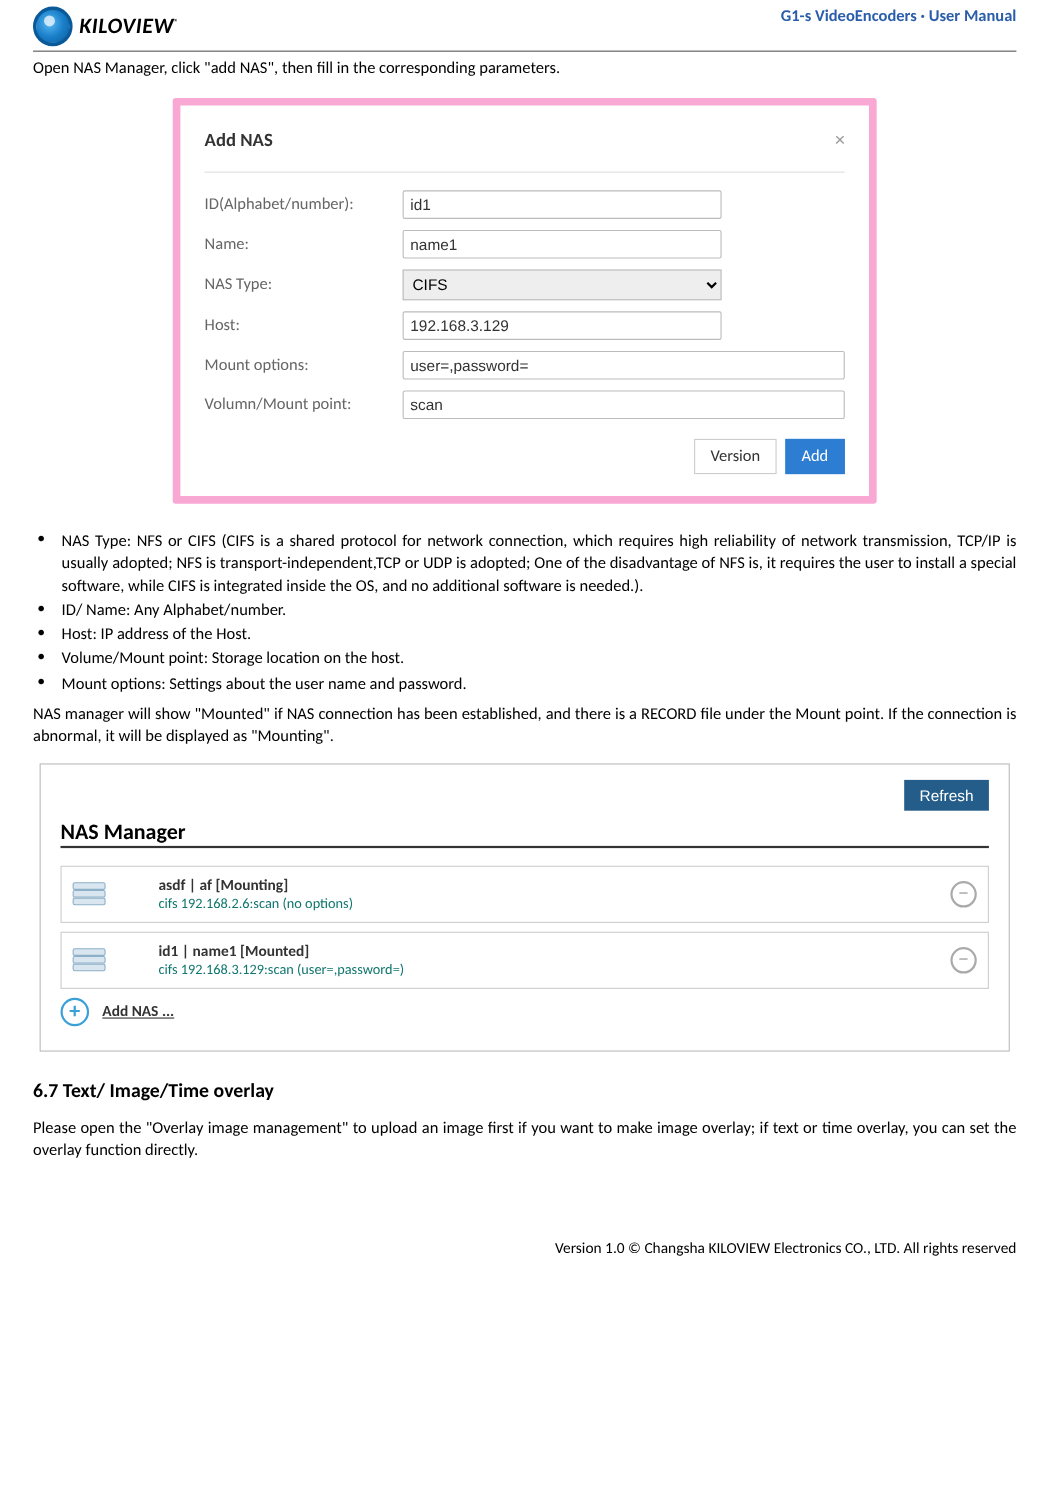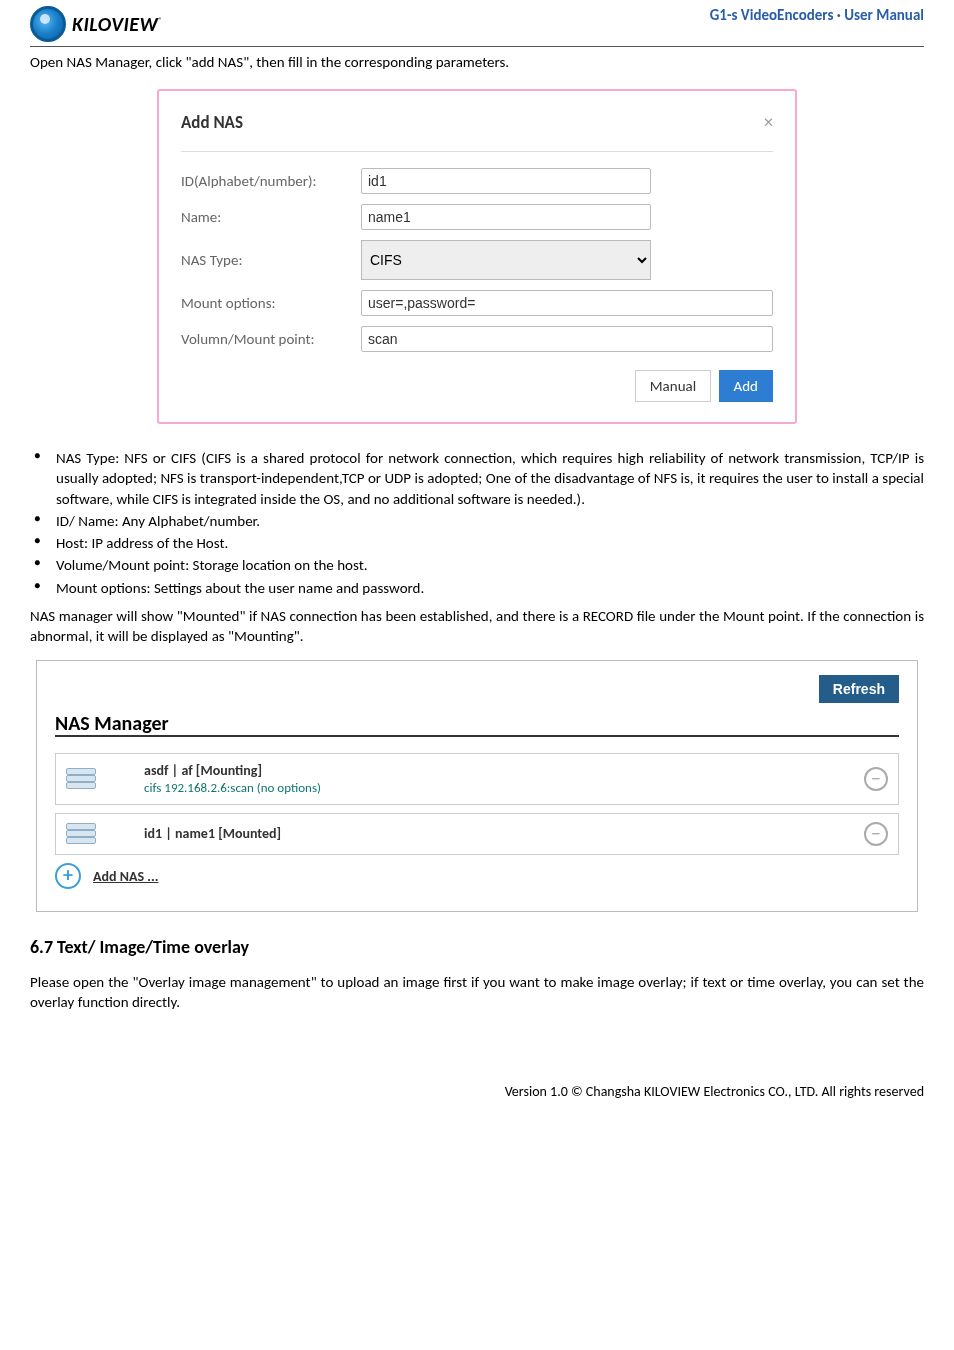--- a/index.html
+++ b/index.html
@@ -32,21 +32,21 @@
     content: ""; position: absolute; top: 5px; left: 7px;
     width: 10px; height: 10px; background: rgba(255,255,255,0.7); border-radius: 50%;
   }
   .logo-text { font-weight: 900; font-size: 20px; font-style: italic; letter-spacing: 0.5px; }
   .logo-text sup { font-size: 8px; vertical-align: super; font-weight: 400; font-style: normal; }
   .doc-title { color: #2a5eaa; font-weight: 700; font-size: 15px; }
   .intro { margin: 4px 0 18px 0; text-align: justify; }
   .dialog {
     width: 640px;
     margin: 0 auto 24px auto;
-    border: 2px solid #f9a8d4;
+    border: 7px solid #f9a8d4;
     border-radius: 3px;
     padding: 20px 22px;
     background: #fff;
   }
   .dialog-head {
     display: flex; justify-content: space-between; align-items: center;
     margin-bottom: 18px;
   }
   .dialog-title { font-weight: 700; font-size: 17px; color: #333; }
   .close-x { color: #999; font-size: 18px; cursor: pointer; }
@@ -62,21 +62,21 @@
     height: 26px;
     background: #fff;
     color: #333;
   }
   .form-input.narrow { max-width: 290px; }
   .form-select {
     flex: 0 0 290px;
     border: 1px solid #bbb;
     background: #eee;
     padding: 2px 4px;
-    height: 40px;
+    height: 28px;
     font-size: 14px;
   }
   .dialog-actions { text-align: right; margin-top: 18px; }
   .btn {
     display: inline-block;
     padding: 6px 14px;
     font-size: 15px;
     cursor: pointer;
     border: 1px solid #ccc;
     background: #fff;
@@ -95,21 +95,21 @@
   .panel {
     border: 1px solid #bbb;
     background: #fff;
     padding: 14px 18px 22px 18px;
     margin: 0 6px 24px 6px;
   }
   .refresh-wrap { text-align: right; margin-bottom: 8px; }
   .refresh-btn {
     background: #245c8a;
     color: #fff;
-    font-weight: 700;
+    font-weight: 400;
     font-size: 14px;
     padding: 6px 14px;
     border: none;
     cursor: pointer;
   }
   .nas-title { font-weight: 700; font-size: 20px; margin-bottom: 0; }
   .panel hr.thick { border: none; border-top: 2px solid #333; margin-bottom: 16px; }
   .nas-row {
     display: flex; align-items: center; gap: 14px;
     border: 1px solid #ccc; padding: 8px 10px; margin-bottom: 8px;
@@ -173,29 +173,33 @@
       <div class="form-label">Name:</div>
       <input class="form-input narrow" value="name1" style="">
     </div>
     <div class="form-row">
       <div class="form-label">NAS Type:</div>
       <select class="form-select">
         <option>CIFS</option>
       </select>
     </div>
     <div class="form-row">
+      <div class="form-label">Host:</div>
+      <input class="form-input narrow" value="192.168.3.129" style="">
+    </div>
+    <div class="form-row">
       <div class="form-label">Mount options:</div>
       <input class="form-input" value="user=,password=" style="">
     </div>
     <div class="form-row">
       <div class="form-label">Volumn/Mount point:</div>
       <input class="form-input" value="scan" style="">
     </div>
     <div class="dialog-actions">
-      <span class="btn">Manual</span>
+      <span class="btn">Version</span>
       <span class="btn add">Add</span>
     </div>
   </div>
 
   <ul class="bullets">
     <li>NAS Type: NFS or CIFS (CIFS is a shared protocol for network connection, which requires high reliability of network transmission, TCP/IP is usually adopted; NFS is transport-independent,TCP or UDP is adopted; One of the disadvantage of NFS is, it requires the user to install a special software, while CIFS is integrated inside the OS, and no additional software is needed.).</li>
     <li>ID/ Name: Any Alphabet/number.</li>
     <li>Host: IP address of the Host.</li>
     <li>Volume/Mount point: Storage location on the host.</li>
     <li>Mount options: Settings about the user name and password.</li>
@@ -221,20 +225,21 @@
       <div class="minus-btn">−</div>
     </div>
     <div class="nas-row">
       <div class="drive-icon">
           <div class="d d1"></div>
           <div class="d d2"></div>
           <div class="d d3"></div>
         </div>
       <div class="nas-info">
         <div class="l1">id1 | name1 [Mounted]</div>
+        <div class="l2">cifs 192.168.3.129:scan (user=,password=)</div>
       </div>
       <div class="minus-btn">−</div>
     </div>
     <div class="add-row">
       <div class="plus-btn">+</div>
       <span class="add-link">Add NAS ...</span>
     </div>
   </div>
 
   <h2 class="section">6.7 Text/ Image/Time overlay</h2>

